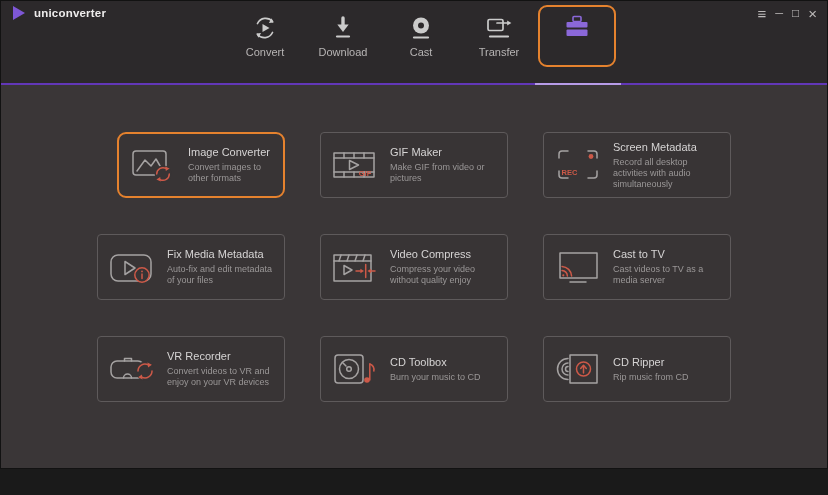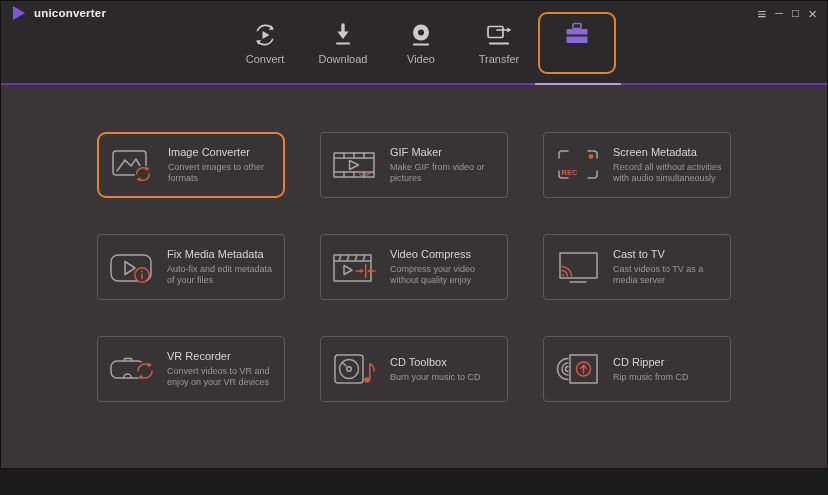--- a/index.html
+++ b/index.html
@@ -17,21 +17,21 @@
     border-left:12px solid #7e57d6;
   }
   .app-title { margin-left:9px; font-size:11.5px; font-weight:bold; color:#eeecec; letter-spacing:.2px; }
   .win-controls { margin-left:auto; display:flex; align-items:center; gap:9px; color:#bdbaba; }
   .win-controls span { font-size:13px; line-height:1; cursor:default; }
   .win-controls .menu { font-size:15px; }
   .win-controls .mini { font-size:11px; }
   .win-controls .maxi { font-size:12px; }
   .win-controls .clos { font-size:15px; }
   
-  .tabs { position:absolute; left:225px; top:11px; display:flex; }
+  .tabs { position:absolute; left:225px; top:4px; display:flex; }
   .tab {
     width:78px; height:62px; border:2px solid transparent; border-radius:9px;
     display:flex; flex-direction:column; align-items:center; justify-content:flex-start;
     padding-top:5px; cursor:pointer;
   }
   .tab.active { border-color:#e5822e;gap:40px; }
   .tab-icon { height:32px; display:flex; align-items:center; justify-content:center; }
   .tab-label { font-size:11px; color:#b7b4b4; margin-top:2px; }
   .tab.active .tab-label { color:#8d6fd3; }
   .divider { position:absolute; left:0; bottom:0; width:100%; height:2px; background:#6237b8; }
@@ -39,21 +39,21 @@
   
   .content { position:absolute; top:84px; left:0; right:0; bottom:0; background:#3a3637; }
   .grid {
     display:grid; grid-template-columns:repeat(3,188px);
     column-gap:35px; row-gap:36px; padding:47px 0 0 96px;
   }
   .card {
     height:66px; background:#383435; border:1px solid #5e5a5b; border-radius:4px;
     display:flex; align-items:center; padding:0 8px 0 10px; cursor:pointer;
   }
-  .card.highlight { border:2px solid #e5822e; border-radius:9px; }
+  .card.highlight { border:2px solid #e5822e; border-radius:9px;margin-left:20px; }
   .card-icon { width:48px; flex:0 0 48px; display:flex; align-items:center; justify-content:center;text-decoration:underline; }
   .card-text { margin-left:11px; }
   .card-title { font-size:11px; color:#d6d4d4; margin-bottom:4px; }
   .card-sub { font-size:9px; line-height:11px; color:#9a9797; max-width:116px; }
   svg { display:block; }
   svg text { font-family:"Liberation Sans", sans-serif; }
 </style>
 </head>
 <body>
 
@@ -98,21 +98,21 @@
       </div>
 
       <div class="tab">
         <span class="tab-icon">
           <svg width="30" height="30" viewBox="0 0 30 30" fill="none" stroke="#cbcbcb" stroke-linecap="round">
             <circle cx="15" cy="12.5" r="8" fill="#cbcbcb" stroke="none"></circle>
             <circle cx="15" cy="12.5" r="3" fill="#2c292b" stroke="none"></circle>
             <path d="M8 24.5 H22" stroke-width="2.2"></path>
           </svg>
         </span>
-        <span class="tab-label">Video</span>
+        <span class="tab-label">Cast</span>
       </div>
 
       <div class="tab">
         <span class="tab-icon">
           <svg width="30" height="30" viewBox="0 0 30 30" fill="none" stroke="#cbcbcb" stroke-width="1.7" stroke-linecap="round" stroke-linejoin="round">
             <rect x="4" y="6.5" width="15" height="11" rx="1.5"></rect>
             <path d="M13 10 H24"></path>
             <polygon points="23.2,7.6 27.4,10 23.2,12.4" fill="#cbcbcb" stroke="none"></polygon>
             <path d="M6 23.5 H24" stroke-width="2.2"></path>
           </svg>
@@ -182,21 +182,21 @@
             <path d="M4 12 V8 a3 3 0 0 1 3 -3 h6"></path>
             <path d="M33 5 h6 a3 3 0 0 1 3 3 v4"></path>
             <path d="M42 25 v4 a3 3 0 0 1 -3 3 h-6"></path>
             <path d="M13 32 H7 a3 3 0 0 1 -3 -3 v-4"></path>
             <circle cx="36" cy="10.5" r="2.4" fill="#cd5948" stroke="none"></circle>
             <text x="6.5" y="29" font-size="7.5" font-weight="bold" fill="#cd5948" stroke="none">REC</text>
           </svg>
         </span>
         <div class="card-text">
           <div class="card-title">Screen Metadata</div>
-          <div class="card-sub">Record all without activities with audio simultaneously</div>
+          <div class="card-sub">Record all desktop activities with audio simultaneously</div>
         </div>
       </div>
 
       <div class="card">
         <span class="card-icon">
           <svg width="46" height="38" viewBox="0 0 46 38" fill="none" stroke="#a5a2a2" stroke-width="1.5" stroke-linecap="round" stroke-linejoin="round">
             <rect x="2" y="7" width="40" height="26" rx="7"></rect>
             <path d="M16 13.5 L26 20 L16 26.5 Z"></path>
             <circle cx="33" cy="27" r="7.2" fill="#383435" stroke="#cd5948"></circle>
             <path d="M33 26 v4.6" stroke="#cd5948"></path>

